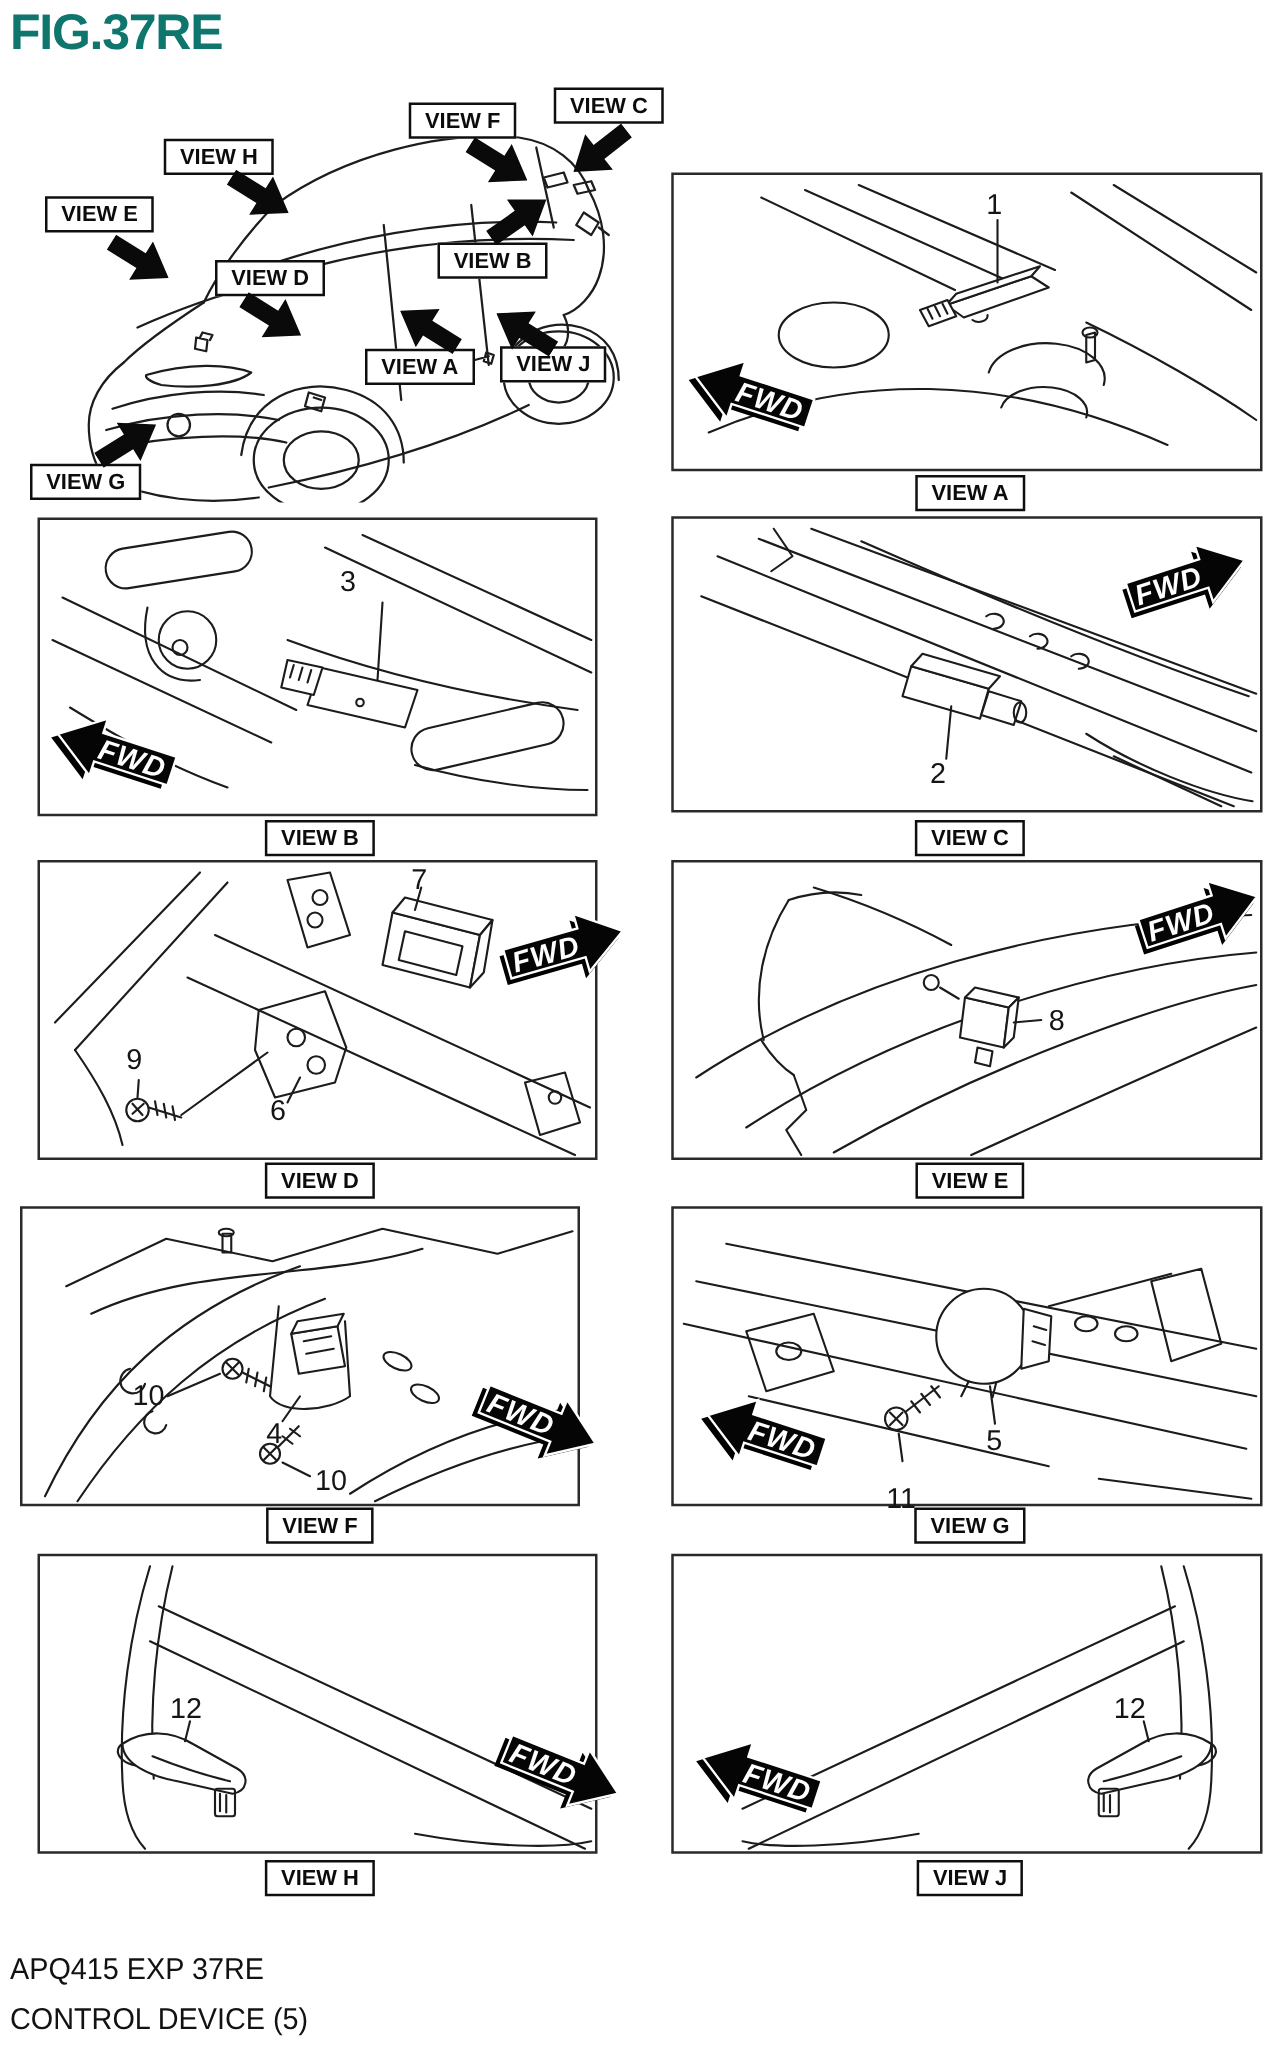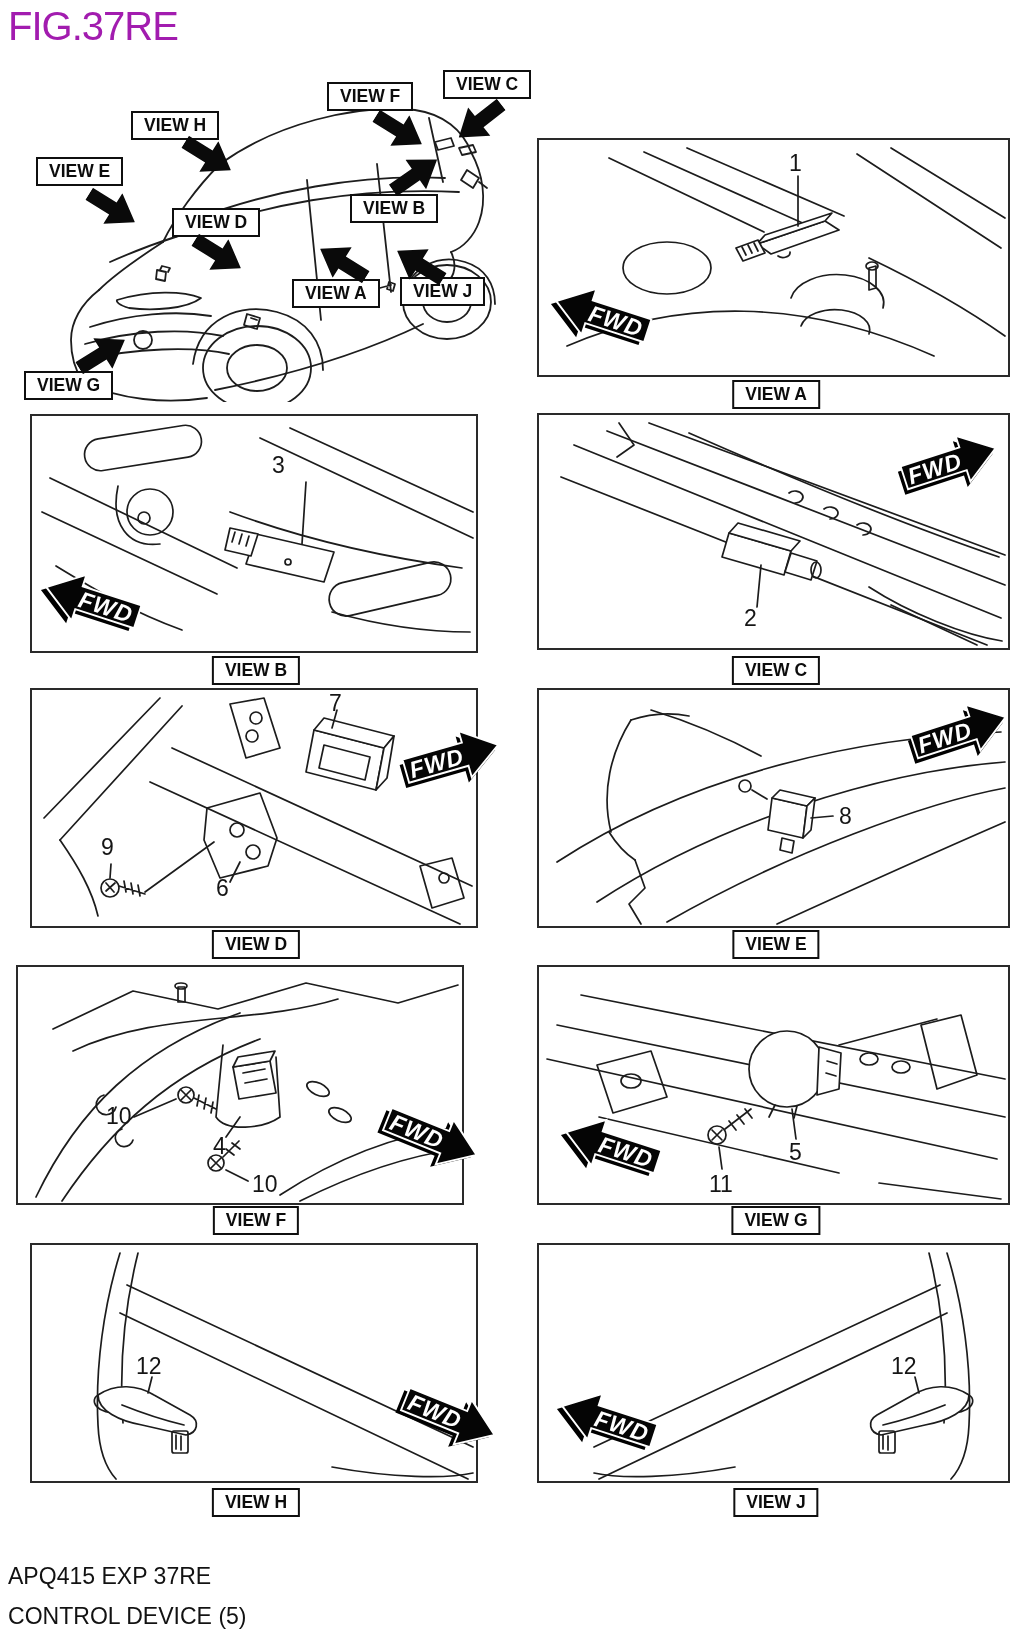--- a/index.html
+++ b/index.html
@@ -1,19 +1,19 @@
 <!DOCTYPE html>
 <html><head>
 <meta charset="utf-8">
 <style>
   html,body{margin:0;padding:0;background:#fff;}
   .page{position:relative;width:1015px;height:1640px;background:#fff;overflow:hidden;
         font-family:"Liberation Sans",sans-serif;color:#111;}
-  .title{position:absolute;left:8px;top:4px;font-size:40px;font-weight:400;
-         letter-spacing:-1px;color:#a21caf;}
+  .title{position:absolute;left:8px;top:4px;font-size:40px;font-weight:700;
+         letter-spacing:-1px;color:#0f766e;}
   
   .vbox,.caption{position:absolute;border:2.5px solid #0f0f0f;background:#fff;
         font-weight:700;font-size:17.5px;line-height:23px;padding:1px 11px;
         white-space:nowrap;color:#0c0c0c;}
   .caption{transform:translateX(-50%);border-width:2px;}
   
   .panel{position:absolute;border:2px solid #2a2a2a;background:#fff;}
   .panel svg.sk{position:absolute;left:0;top:0;width:100%;height:100%;}
   .sk path,.sk ellipse,.sk circle,.sk rect{fill:none;stroke:#1c1c1c;stroke-width:1.7;
         stroke-linecap:round;stroke-linejoin:round;}
@@ -393,21 +393,21 @@
         <path d="M253,142 L257,172"></path>
       </g>
       <g>
         <circle cx="178" cy="168" r="9"></circle>
         <path d="M173,163 l10,10 M183,163 l-10,10"></path>
         <path d="M186,162 l26,-20 M190,154 l7,9 M198,148 l7,9 M206,142 l7,9"></path>
         <path d="M180,180 L183,202"></path>
       </g>
     </svg>
     <div class="callout" style="left:250px;top:172px">5</div>
-    <div class="callout" style="left:170px;top:204px">11</div>
+    <div class="callout" style="left:170px;top:218px">11</div>
     <div class="fwd" style="left:25px;top:152px;transform:rotate(18deg)">
       <svg viewBox="0 0 112 60">
           <g transform="translate(-5,5)">
             <polygon class="shadow" points="112,16 40,16 40,2 0,30 40,58 40,44 112,44"></polygon>
           </g>
           <polygon class="face" points="112,16 40,16 40,2 0,30 40,58 40,44 112,44"></polygon>
           <text x="41" y="40">FWD</text>
         </svg>
     </div>
   </section>

